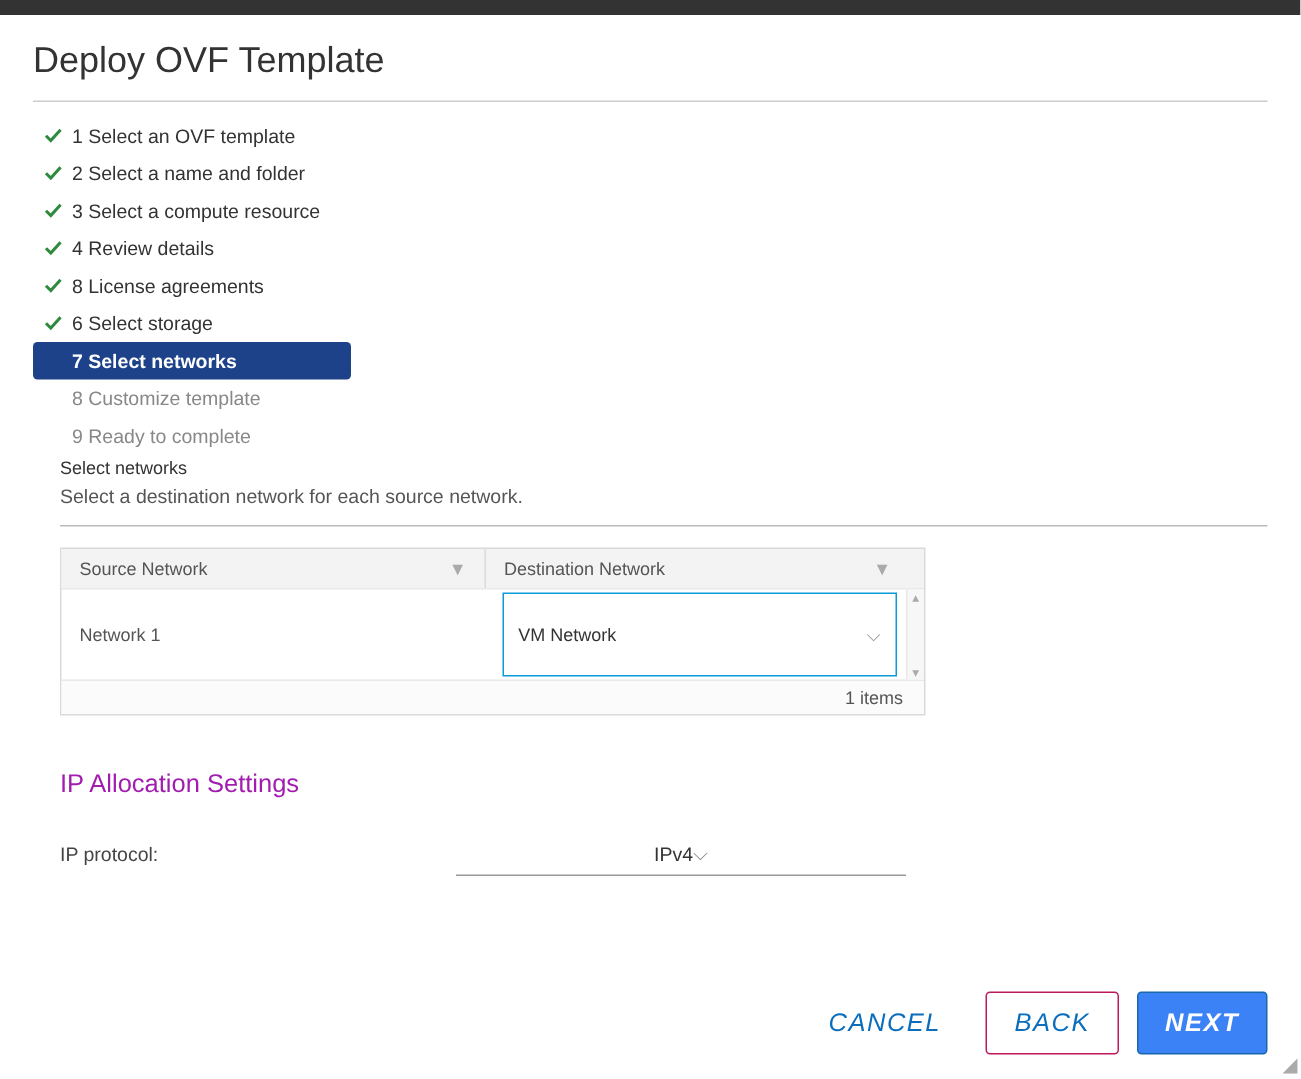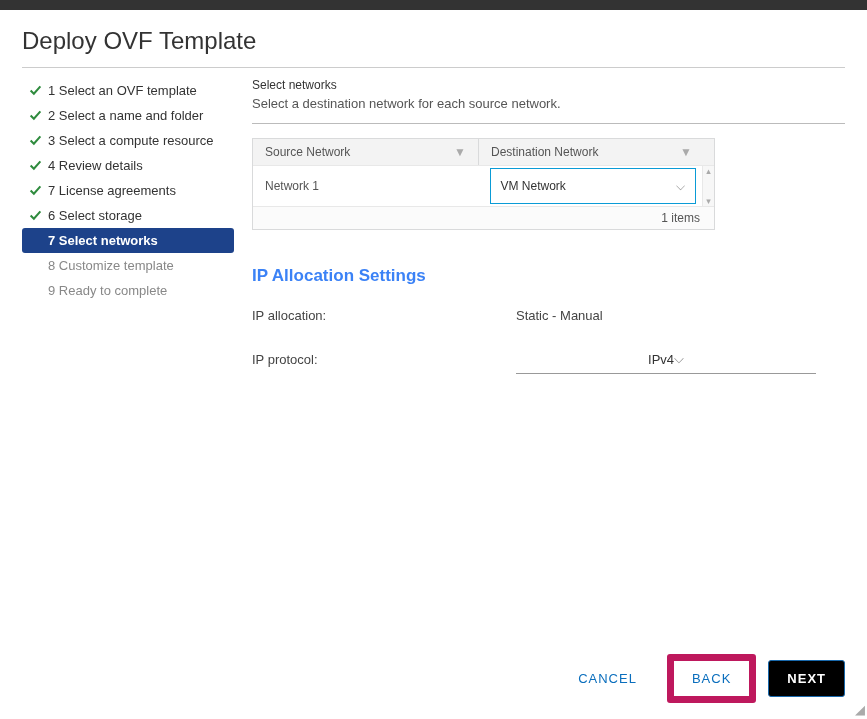--- a/index.html
+++ b/index.html
@@ -1,52 +1,52 @@
 <!DOCTYPE html>
 <html><head>
 <meta charset="utf-8">
 <style>
   * { box-sizing: border-box; margin: 0; padding: 0; }
   html, body { width: 867px; height: 719px; font-family: "Segoe UI", Arial, sans-serif; background: #fff; color: #333; }
   .topbar { height: 10px; background: #333; width: 100%; }
   .wrap { padding: 12px 22px 0 22px; position: relative; height: 709px; }
   .title { font-size: 24px; font-weight: 400; color: #333; margin: 5px 0 12px 0; }
   .rule { border: none; border-bottom: 1px solid #ccc; margin-bottom: 8px; }
-  .content { display: flex; }
+  .content { display: flex; flex-direction: column; }
   .side { width: 212px; flex-shrink: 0; padding-top: 2px; }
   .step { display: flex; align-items: center; font-size: 13px; padding: 5px 4px 5px 0; color: #333; position: relative; }
   .check { width: 26px; display: inline-flex; justify-content: center; }
   .check svg { width: 13px; height: 13px; }
   .step.active { background: #1d428a; color: #ffffff; border-radius: 3px; font-weight: 600; }
   .step.active .label { padding-left: 26px; }
   .step.pending .label { color: #888; padding-left: 26px; }
   .main { flex: 1; padding-left: 18px; padding-top: 2px; }
   .section-title { font-size: 12px; font-weight: 400; margin-bottom: 4px; }
   .section-sub { font-size: 13px; color: #555; margin-bottom: 12px; }
   .sep { border: none; border-bottom: 1px solid #bbb; margin-bottom: 14px; }
-  .tbl { border: 1px solid #d9dadb; width: 463px; }
+  .tbl { border: 1px solid #d9dadb; width: 577px; }
   .tbl-head { display: flex; background: #f3f3f3; font-size: 12px; color: #555; }
   .th { flex: 1; padding: 6px 12px; border-right: 1px solid #d9dadb; display: flex; align-items: center; justify-content: space-between; }
   .th:last-child { border-right: none; padding-right: 22px; }
   .filter-icon { color: #aaa; font-size: 12px; }
   .tbl-row { display: flex; font-size: 12px; border-top: 1px solid #e8e8e8; position: relative; text-align: right; }
   .td { flex: 1; padding: 6px 12px; color: #555; display: flex; align-items: center; }
-  .sel { flex: 1; border: 1px solid #0a9bd6; background: #fff; padding: 10px 10px; font-size: 12px; color: #333; display: flex; justify-content: space-between; align-items: center; margin: 2px 6px 2px 0; }
+  .sel { flex: 1; border: 1px solid #0a9bd6; background: #fff; padding: 20px 10px; font-size: 12px; color: #333; display: flex; justify-content: space-between; align-items: center; margin: 2px 6px 2px 0; }
   .chev { color: #888; }
   .scrollnub { width: 12px; display: flex; flex-direction: column; align-items: center; justify-content: space-between; background: #f7f7f7; border-left: 1px solid #e8e8e8; font-size: 9px; color: #aaa; }
   .tbl-foot { display: flex; justify-content: flex-end; padding: 4px 14px; font-size: 12px; color: #555; background: #fbfbfb; border-top: 1px solid #e8e8e8; }
-  .h2 { font-size: 17px; font-weight: 700; margin: 36px 0 22px 0; color: #3b82f6; }
+  .h2 { font-size: 17px; font-weight: 400; margin: 36px 0 22px 0; color: #a21caf; }
   .kv { display: flex; font-size: 13px; color: #444; margin-bottom: 22px; align-items: center; }
   .kv .k { width: 264px; }
   .psel { flex: 1; border: 0; border-bottom: 1px solid #999; padding: 6px 4px; font-size: 13px; color: #333; display: flex; justify-content: center; align-items: center; max-width: 300px; }
   .footer { position: absolute; bottom: 16px; right: 22px; display: flex; align-items: center; }
-  .btn { font-size: 13px; letter-spacing: 1px; padding: 10px 18px; border-radius: 3px; margin-left: 12px; cursor: pointer; text-transform: uppercase; }
+  .btn { font-size: 17px; letter-spacing: 1px; padding: 10px 18px; border-radius: 3px; margin-left: 12px; cursor: pointer; text-transform: uppercase; font-style: italic; }
   .btn.link { color: #0a6ebd; background: none; border: none; }
-  .btn.outline { color: #0a6ebd; background: #fff; border: 7px solid #be185d; }
-  .btn.primary { color: #fff; background: #000000; border: 1px solid #1868ab; font-weight: 600; }
+  .btn.outline { color: #0a6ebd; background: #fff; border: 1px solid #be185d; }
+  .btn.primary { color: #fff; background: #3b82f6; border: 1px solid #1868ab; font-weight: 600; }
   .resize { position: absolute; right: 2px; bottom: 2px; color: #aaa; font-size: 13px; }
 </style>
 </head>
 <body>
 
 <div class="topbar"></div>
 <div class="wrap">
   <div class="title">Deploy OVF Template</div>
   <hr class="rule">
   <div class="content">
@@ -82,21 +82,21 @@
             </svg>
           </span>
           <span class="label">4 Review details</span>
         </div>
       <div class="step">
           <span class="check">
             <svg viewBox="0 0 16 16">
               <path d="M2 8 l4 4 l8 -9" stroke="#2e8b3d" stroke-width="2.5" fill="none"></path>
             </svg>
           </span>
-          <span class="label">7 License agreements</span>
+          <span class="label">8 License agreements</span>
         </div>
       <div class="step">
           <span class="check">
             <svg viewBox="0 0 16 16">
               <path d="M2 8 l4 4 l8 -9" stroke="#2e8b3d" stroke-width="2.5" fill="none"></path>
             </svg>
           </span>
           <span class="label">6 Select storage</span>
         </div>
       <div class="step active">
@@ -138,24 +138,20 @@
               <span>▾</span>
             </div>
         </div>
         <div class="tbl-foot">
             <span>1 items</span>
           </div>
       </div>
 
       <div class="h2">IP Allocation Settings</div>
 
-      <div class="kv">
-        <div class="k">IP allocation:</div>
-        <div>Static - Manual</div>
-      </div>
 
       <div class="kv">
         <div class="k">IP protocol:</div>
         <div class="psel">
           <span>IPv4</span>
           <span class="chev">⌵</span>
         </div>
       </div>
     </div>
   </div>

